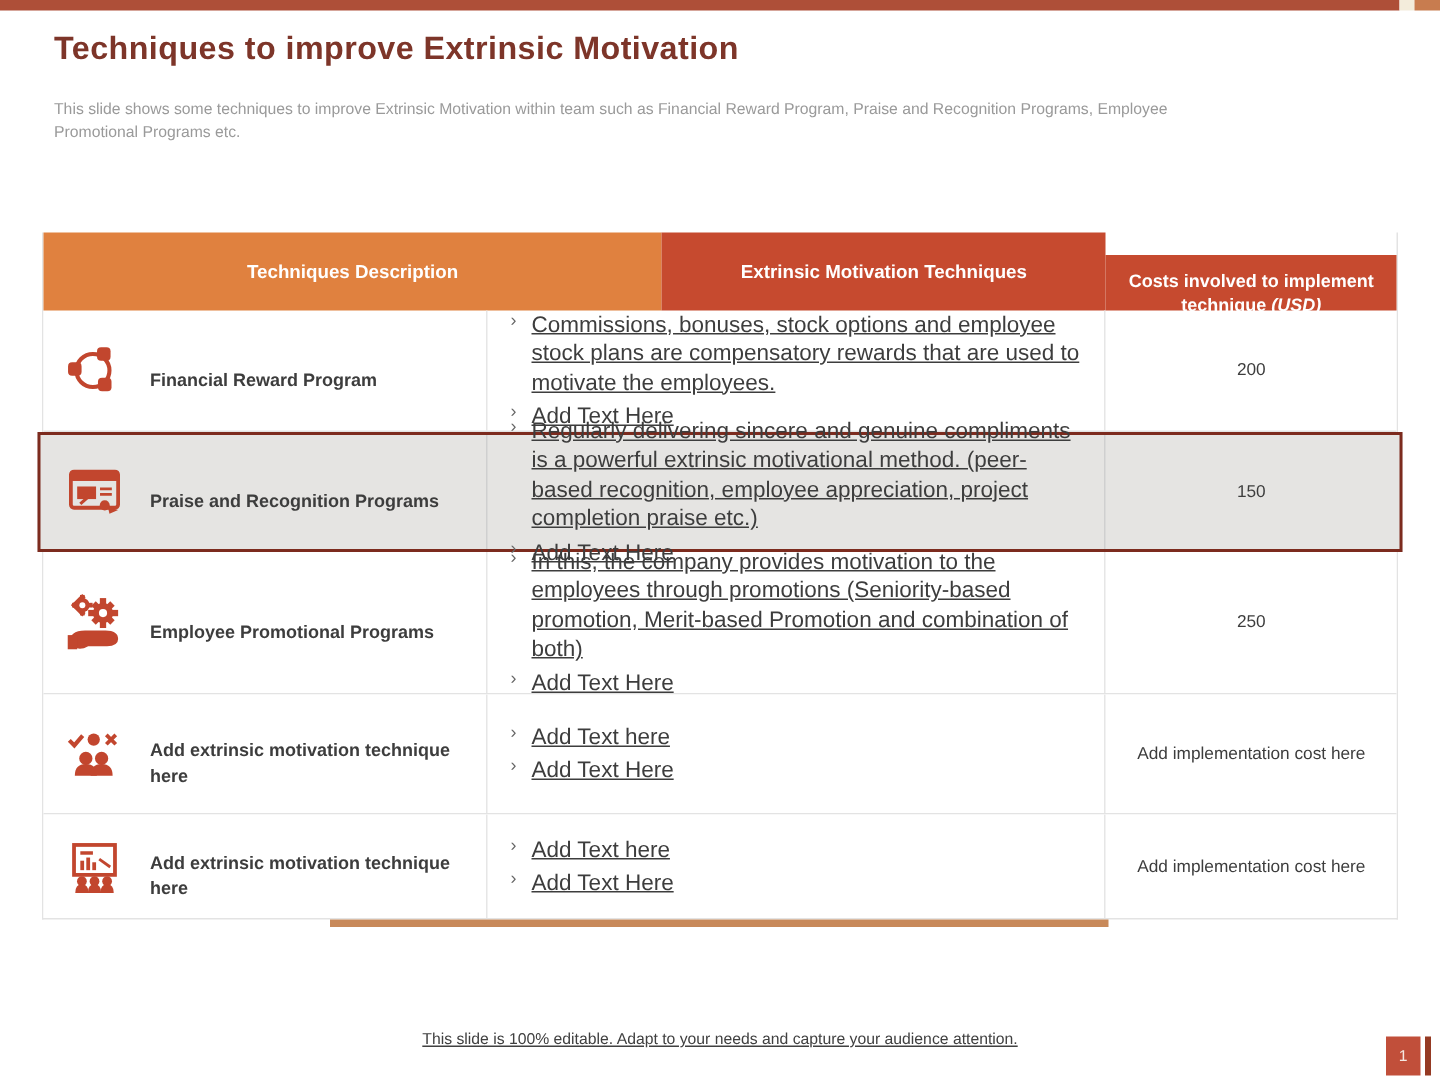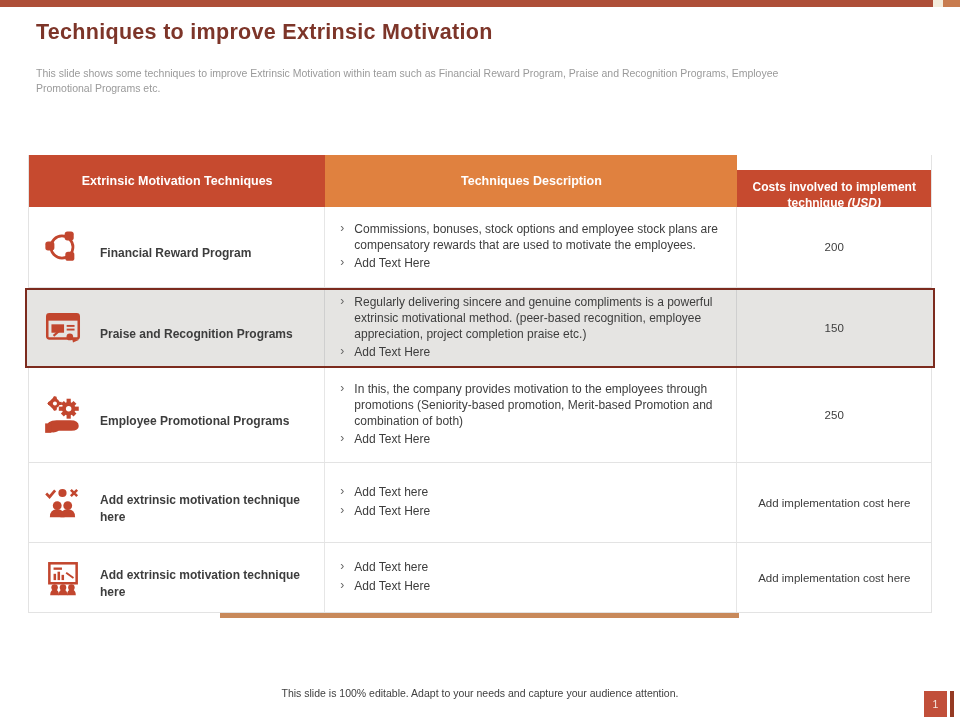--- a/index.html
+++ b/index.html
@@ -60,28 +60,28 @@
   .tr.highlight .td { border-right-color:#cfcfcf; }
 
   .td { border-right:1px solid #e6e6e6; }
   .td.c1 { width:297px; display:flex; align-items:center; padding-left:11px; }
   .td.c2 { width:413px; display:flex; flex-direction:column; justify-content:center; padding:8px 12px 8px 14px; }
   .td.c3 { width:194px; border-right:none; display:flex; align-items:center; justify-content:center; text-align:center; font-size:11.5px; color:#3d3d3d; padding:4px 8px; }
 
   .icon-box { width:46px; min-width:46px; height:46px; display:flex; align-items:center; justify-content:center; margin-right:14px; }
   .tech-name { font-size:12px; font-weight:bold; color:#3d3d3d; line-height:1.35; padding-right:6px;margin-top:12px; }
 
-  .bullet { position:relative; padding-left:15px; font-size:12px; color:#3d3d3d; line-height:1.3; margin:1.5px 0; }
+  .bullet { position:relative; padding-left:15px; font-size:15px; color:#3d3d3d; line-height:1.3; margin:1.5px 0;text-decoration:underline; }
   .bullet::before { content:"\203A"; position:absolute; left:1px; top:-1px; color:#666; font-size:12px; }
 
   .accent-line { position:absolute; left:220px; top:613px; width:519px; height:5px; background:#c8895a; }
 
   .footer {
     position:absolute; left:0; top:687px; width:960px;
-    text-align:center; font-size:10.5px; color:#404040;
+    text-align:center; font-size:10.5px; color:#404040;text-decoration:underline;
   }
 
   .page-num {
     position:absolute; left:924px; top:691px; width:23px; height:26px;
     background:#c14f3a; color:#f5e9e2; font-size:10.5px;
     display:flex; align-items:center; justify-content:center;
   }
   .page-num-sliver { position:absolute; left:950px; top:691px; width:4px; height:26px; background:#953a23; }
 
   svg .st { stroke:#c2462e; fill:none; }
@@ -96,22 +96,22 @@
     <div class="seg-red"></div>
     <div class="seg-cream"></div>
     <div class="seg-orange"></div>
   </div>
 
   <div class="title">Techniques to improve Extrinsic Motivation</div>
   <div class="subtitle">This slide shows some techniques to improve Extrinsic Motivation  within team such as Financial Reward Program, Praise and Recognition  Programs, Employee Promotional  Programs etc.</div>
 
   <div class="tbl">
     <div class="thead">
+      <div class="th th2">Techniques Description</div>
       <div class="th th1">Extrinsic  Motivation Techniques</div>
-      <div class="th th2">Techniques Description</div>
       <div class="th th3">
         <span>Costs  involved to implement technique</span>
         <span class="usd">(USD)</span>
       </div>
     </div>
 
     <div class="tr r1">
       <div class="td c1">
         <span class="icon-box">
           <svg width="42" height="42" viewBox="0 0 40 40">

